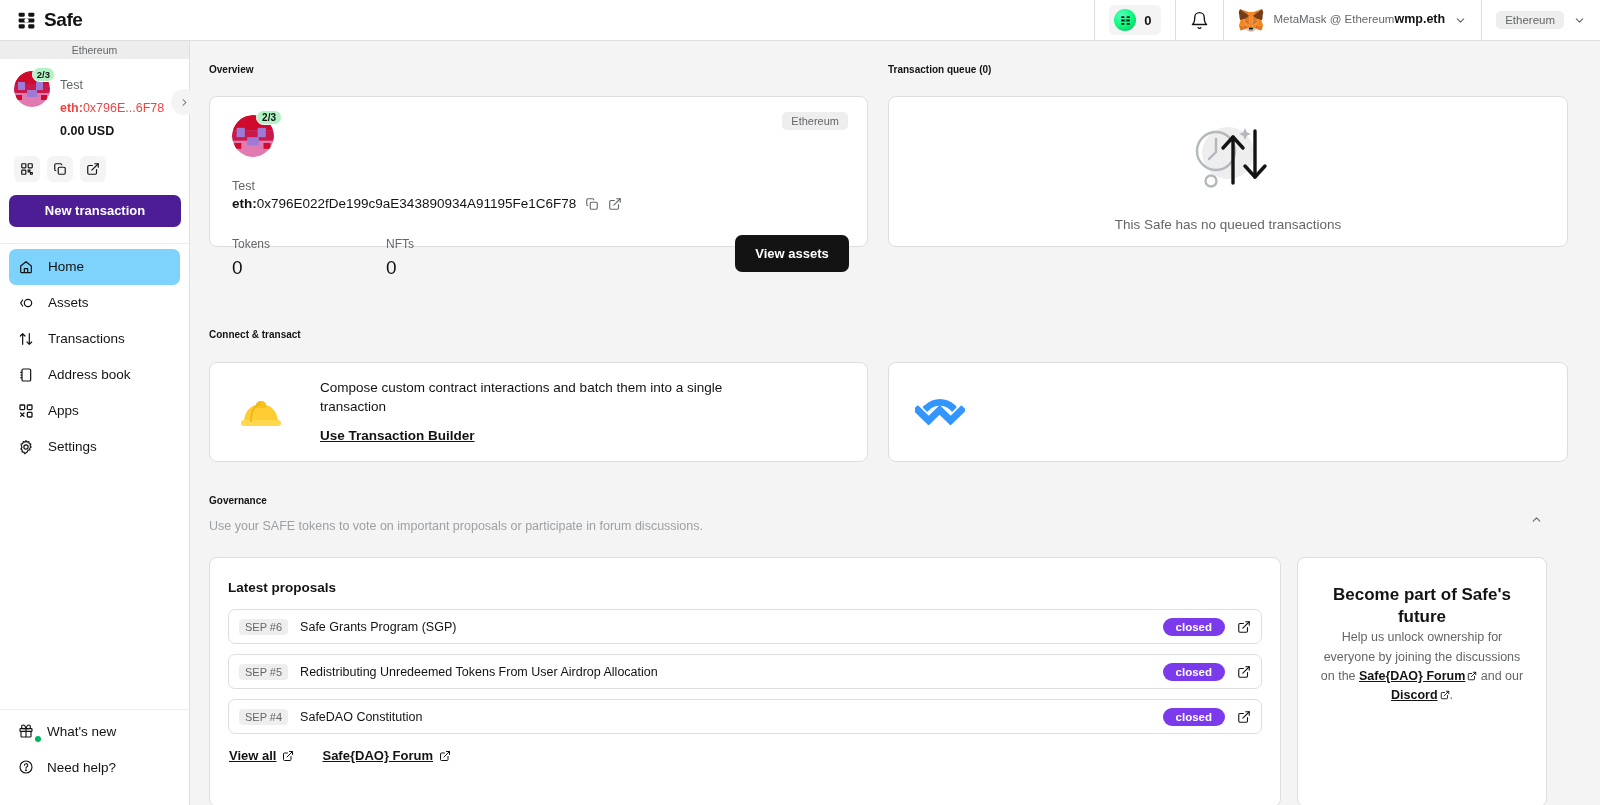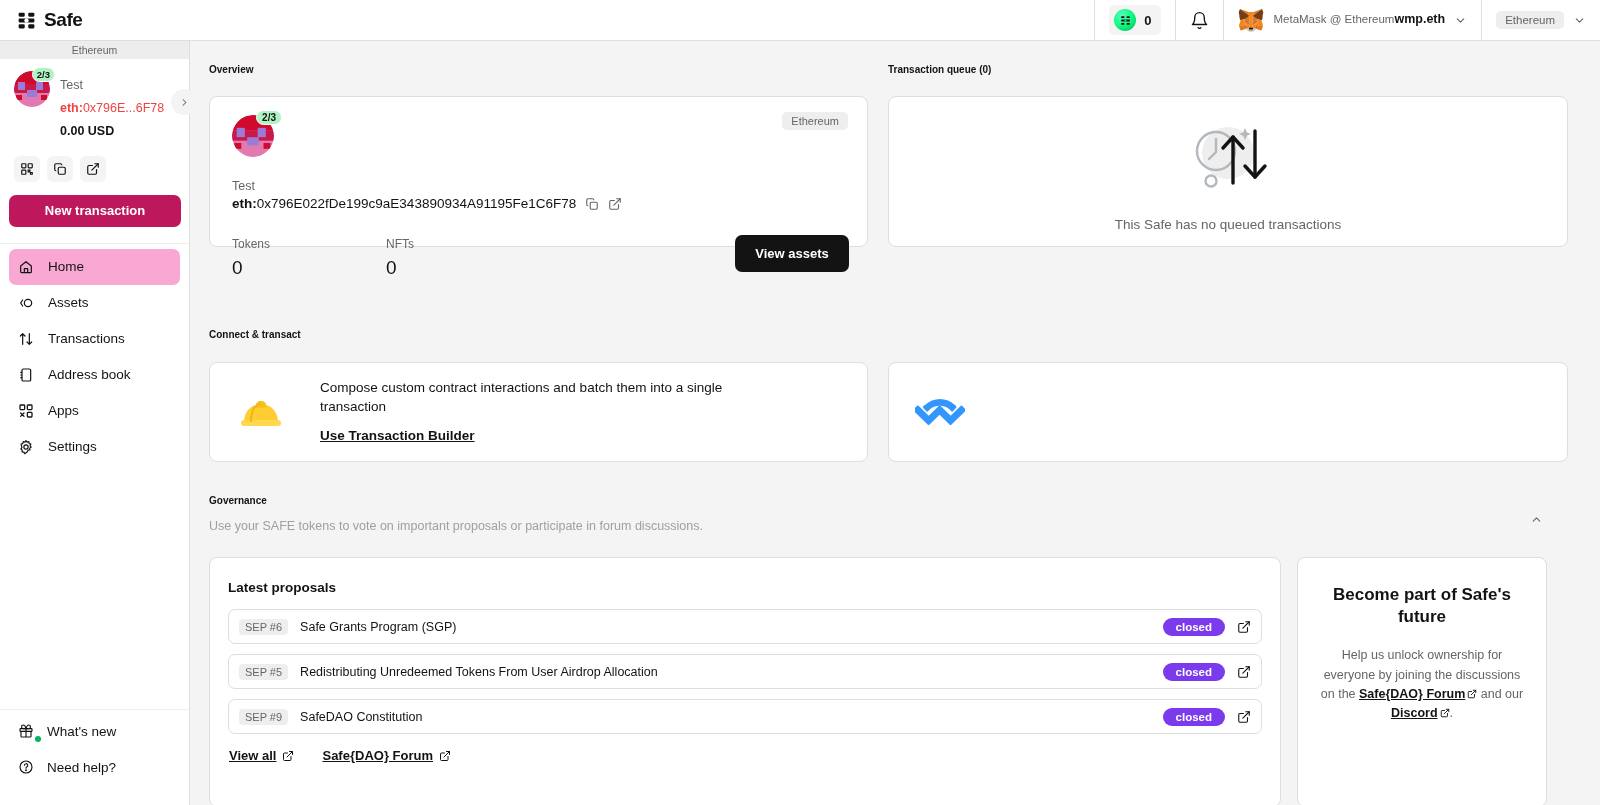--- a/index.html
+++ b/index.html
@@ -91,31 +91,31 @@
     stroke-width: 2.2; fill: none; stroke-linecap: round; stroke-linejoin: round; }
   .icon-row { display: flex; gap: 7px; padding: 14px 14px 0 14px; }
   .sq-btn {
     width: 26px; height: 26px; border-radius: 6px; background: #f4f4f4;
     display: flex; align-items: center; justify-content: center;
     cursor: pointer; border: none;
   }
   .sq-btn svg { width: 14px; height: 14px; }
   .newtx {
     margin: 13px 9px 0 9px; width: 172px; height: 32px;
-    background: #be185d; color: #ffffff; border: none; border-radius: 7px;
+    background: #4c1d95; color: #ffffff; border: none; border-radius: 7px;
     font-family: inherit; font-size: 13px; font-weight: 700; cursor: pointer;
   }
   .nav-sep { margin-top: 16px; border-top: 1px solid #eeeeee; }
   .nav { padding: 5px 9px 0 9px; }
   .nav-item {
     display: flex; align-items: center; gap: 14px;
     height: 36px; padding-left: 9px; border-radius: 7px;
     cursor: pointer; font-size: 13.5px; color: #121312;
   }
-  .nav-item.active { background: #f9a8d4; text-align: center; }
+  .nav-item.active { background: #7dd3fc; text-align: center; }
   .nav-item svg { width: 16px; height: 16px; flex: none; }
   .foot-sep { position: absolute; left: 0; top: 668px; width: 189px; border-top: 1px solid #eeeeee; }
   .foot { position: absolute; left: 9px; top: 672px; width: 172px; }
   .foot .nav-item { gap: 13px; }
   .gift-dot {
     position: absolute; width: 6px; height: 6px; border-radius: 50%;
     background: #00b460; left: 26px; top: 23px;
   }
 
   
@@ -196,21 +196,21 @@
   .prop-links { display: flex; gap: 28px; margin-top: 14px; padding-left: 1px; }
   .prop-link {
     font-size: 13px; font-weight: 700; color: #121312; text-decoration: underline;
     display: inline-flex; align-items: center; gap: 6px; cursor: pointer;
   }
   .prop-link svg { width: 12px; height: 12px; }
 
   .promo { position: absolute; left: 1107px; top: 516px; width: 250px; height: 250px;
            text-align: center; padding: 26px 20px; }
   .promo-h { font-size: 17px; font-weight: 700; line-height: 1.3; }
-  .promo-p { font-size: 12.5px; color: #636669; line-height: 1.55; margin-top: 18px; }
+  .promo-p { font-size: 12.5px; color: #636669; line-height: 1.55; }
   .promo-p a { color: #121312; font-weight: 700; text-decoration: underline; }
   .inl-ext { width: 10px; height: 10px; vertical-align: -1px; margin-left: 2px; }
 </style>
 </head>
 <body>
 
 <div class="topbar">
   <div class="logo-wrap">
     <svg class="logo-mark" viewBox="0 0 24 24">
       <rect x="3" y="3" width="7" height="4.6" rx="1.2" fill="#121312"></rect>
@@ -538,21 +538,21 @@
       <span class="prop-name">Redistributing Unredeemed Tokens From User Airdrop Allocation</span>
       <span class="status-chip">closed</span>
       <svg class="prop-ext" viewBox="0 0 24 24" fill="none" stroke="#121312" stroke-width="1.9" stroke-linecap="round" stroke-linejoin="round">
         <path d="M18 13v6a2 2 0 0 1-2 2H5a2 2 0 0 1-2-2V8a2 2 0 0 1 2-2h6"></path>
           <polyline points="15 3 21 3 21 9"></polyline>
           <line x1="10" y1="14" x2="21" y2="3"></line>
       </svg>
     </div>
 
     <div class="prop-row">
-      <span class="sep-tag">SEP #9</span>
+      <span class="sep-tag">SEP #4</span>
       <span class="prop-name">SafeDAO Constitution</span>
       <span class="status-chip">closed</span>
       <svg class="prop-ext" viewBox="0 0 24 24" fill="none" stroke="#121312" stroke-width="1.9" stroke-linecap="round" stroke-linejoin="round">
         <path d="M18 13v6a2 2 0 0 1-2 2H5a2 2 0 0 1-2-2V8a2 2 0 0 1 2-2h6"></path>
           <polyline points="15 3 21 3 21 9"></polyline>
           <line x1="10" y1="14" x2="21" y2="3"></line>
       </svg>
     </div>
 
     <div class="prop-links">

